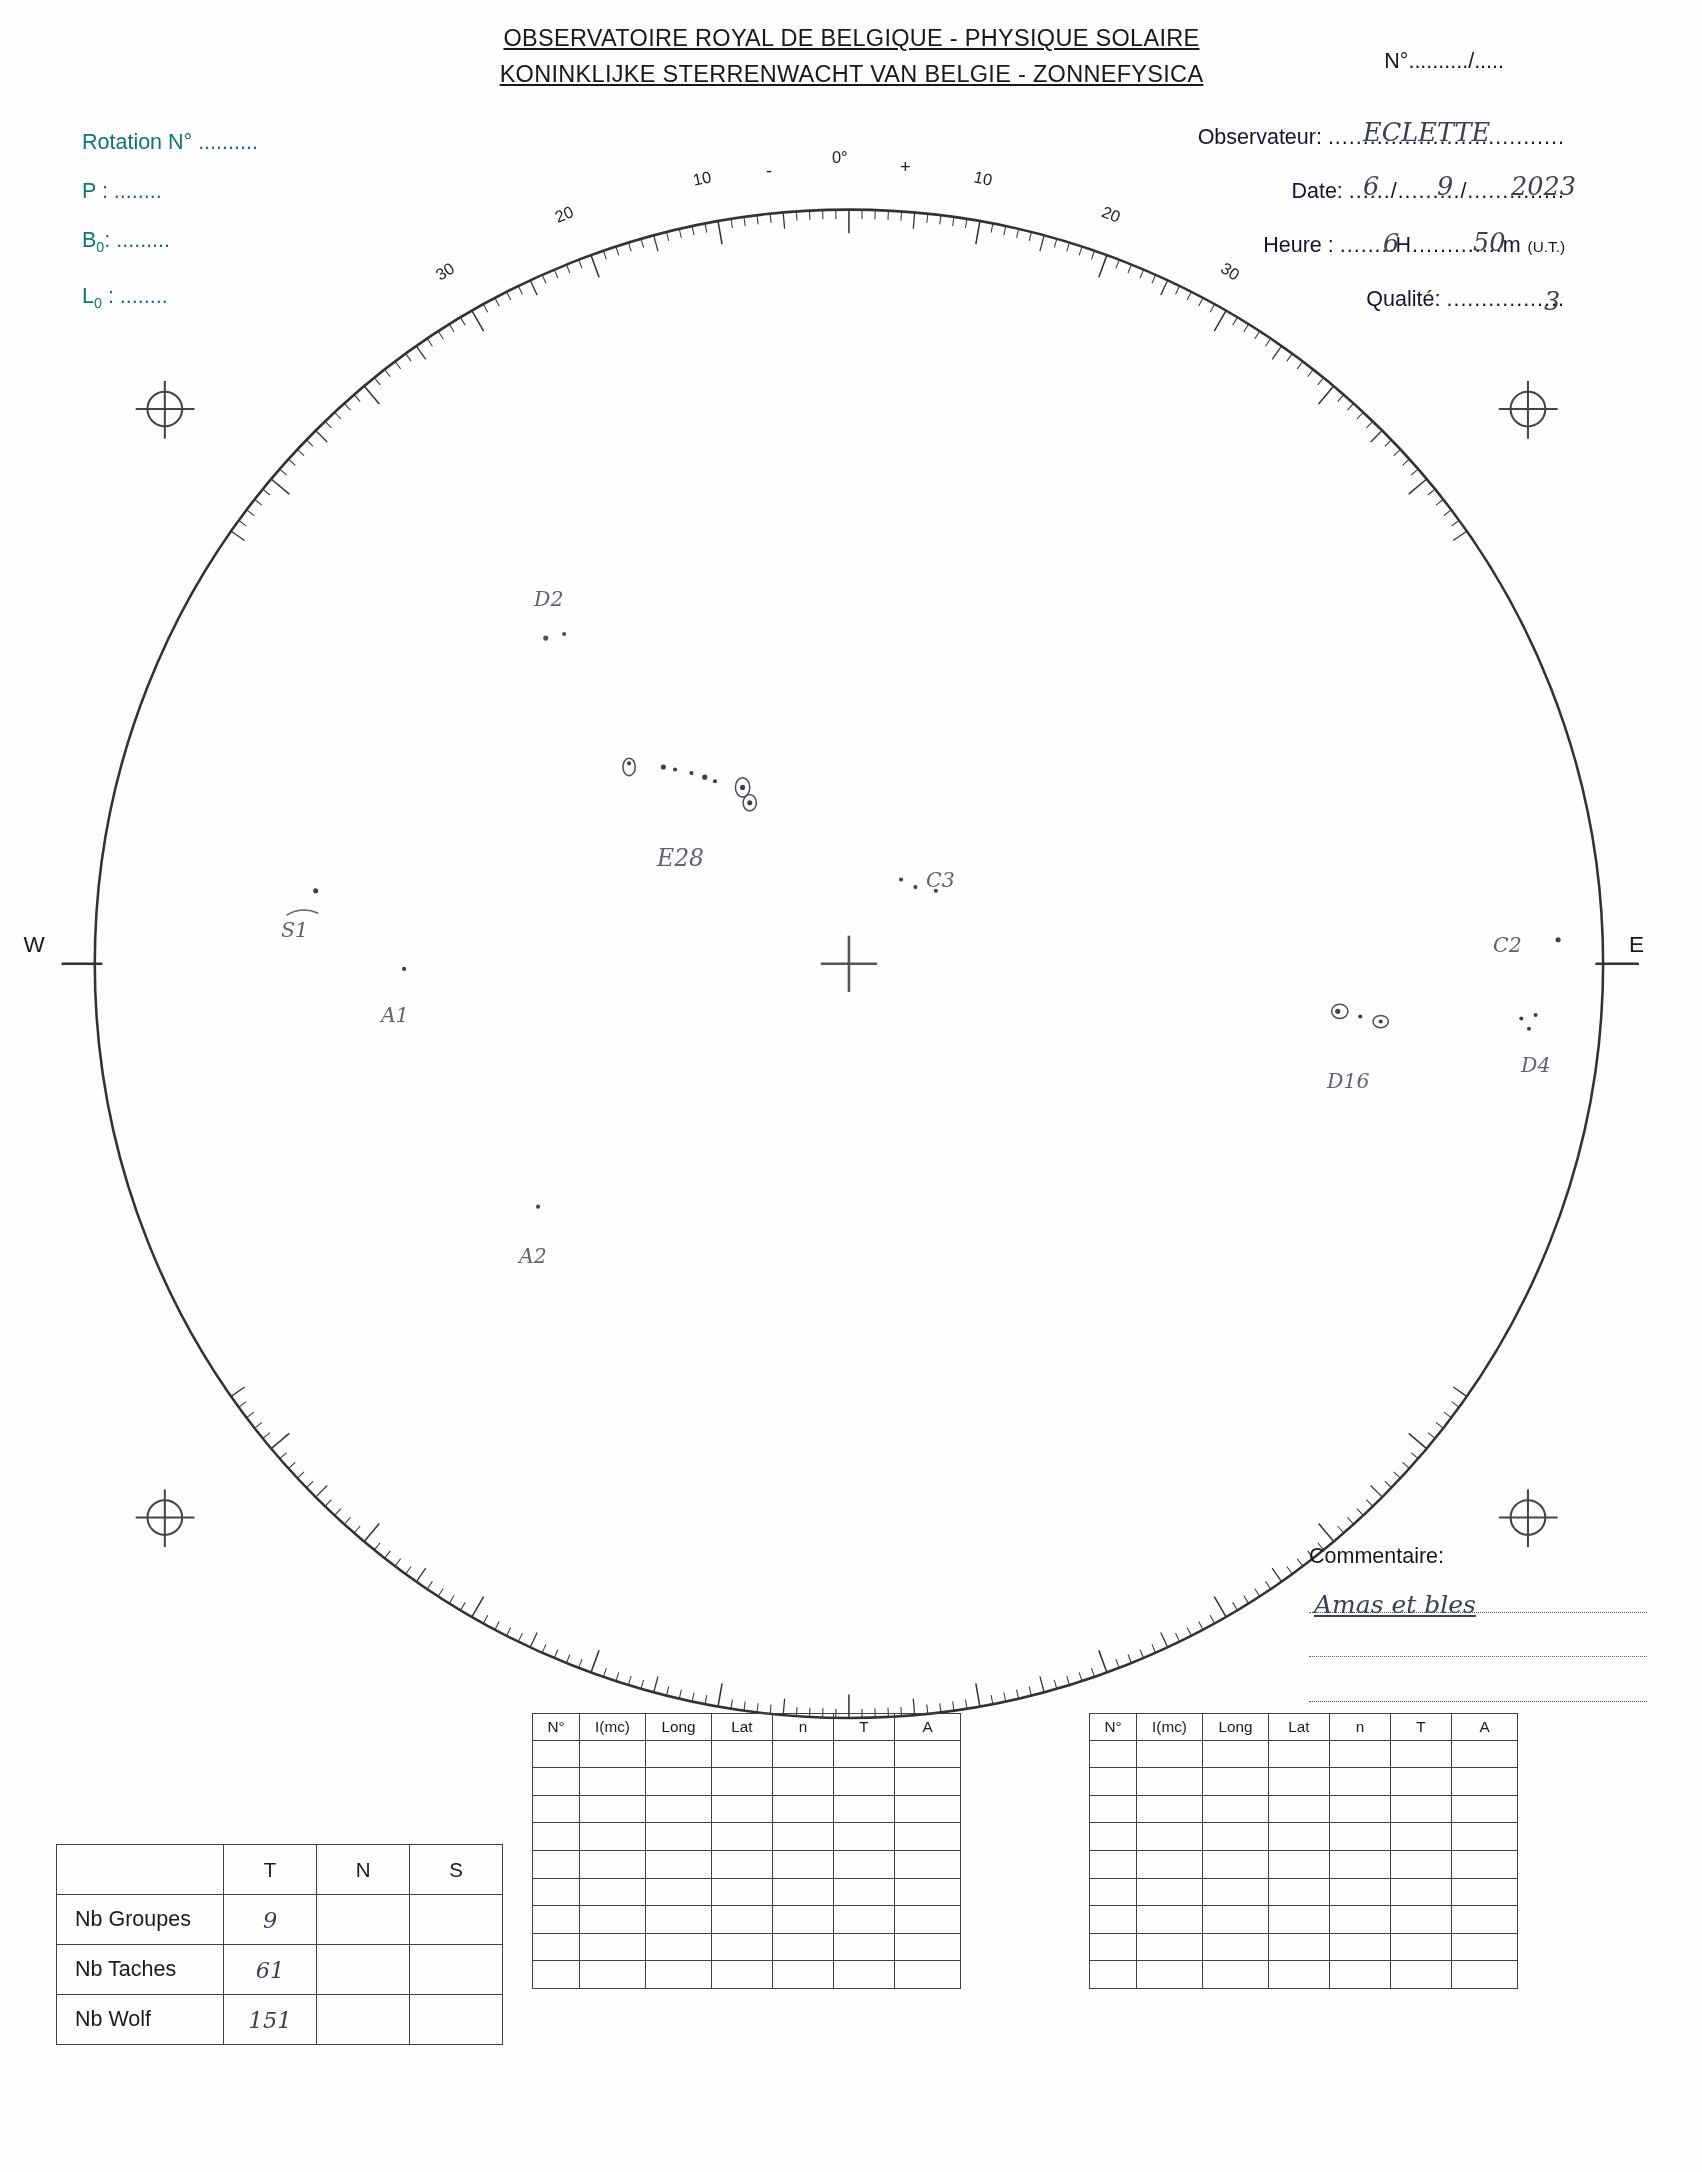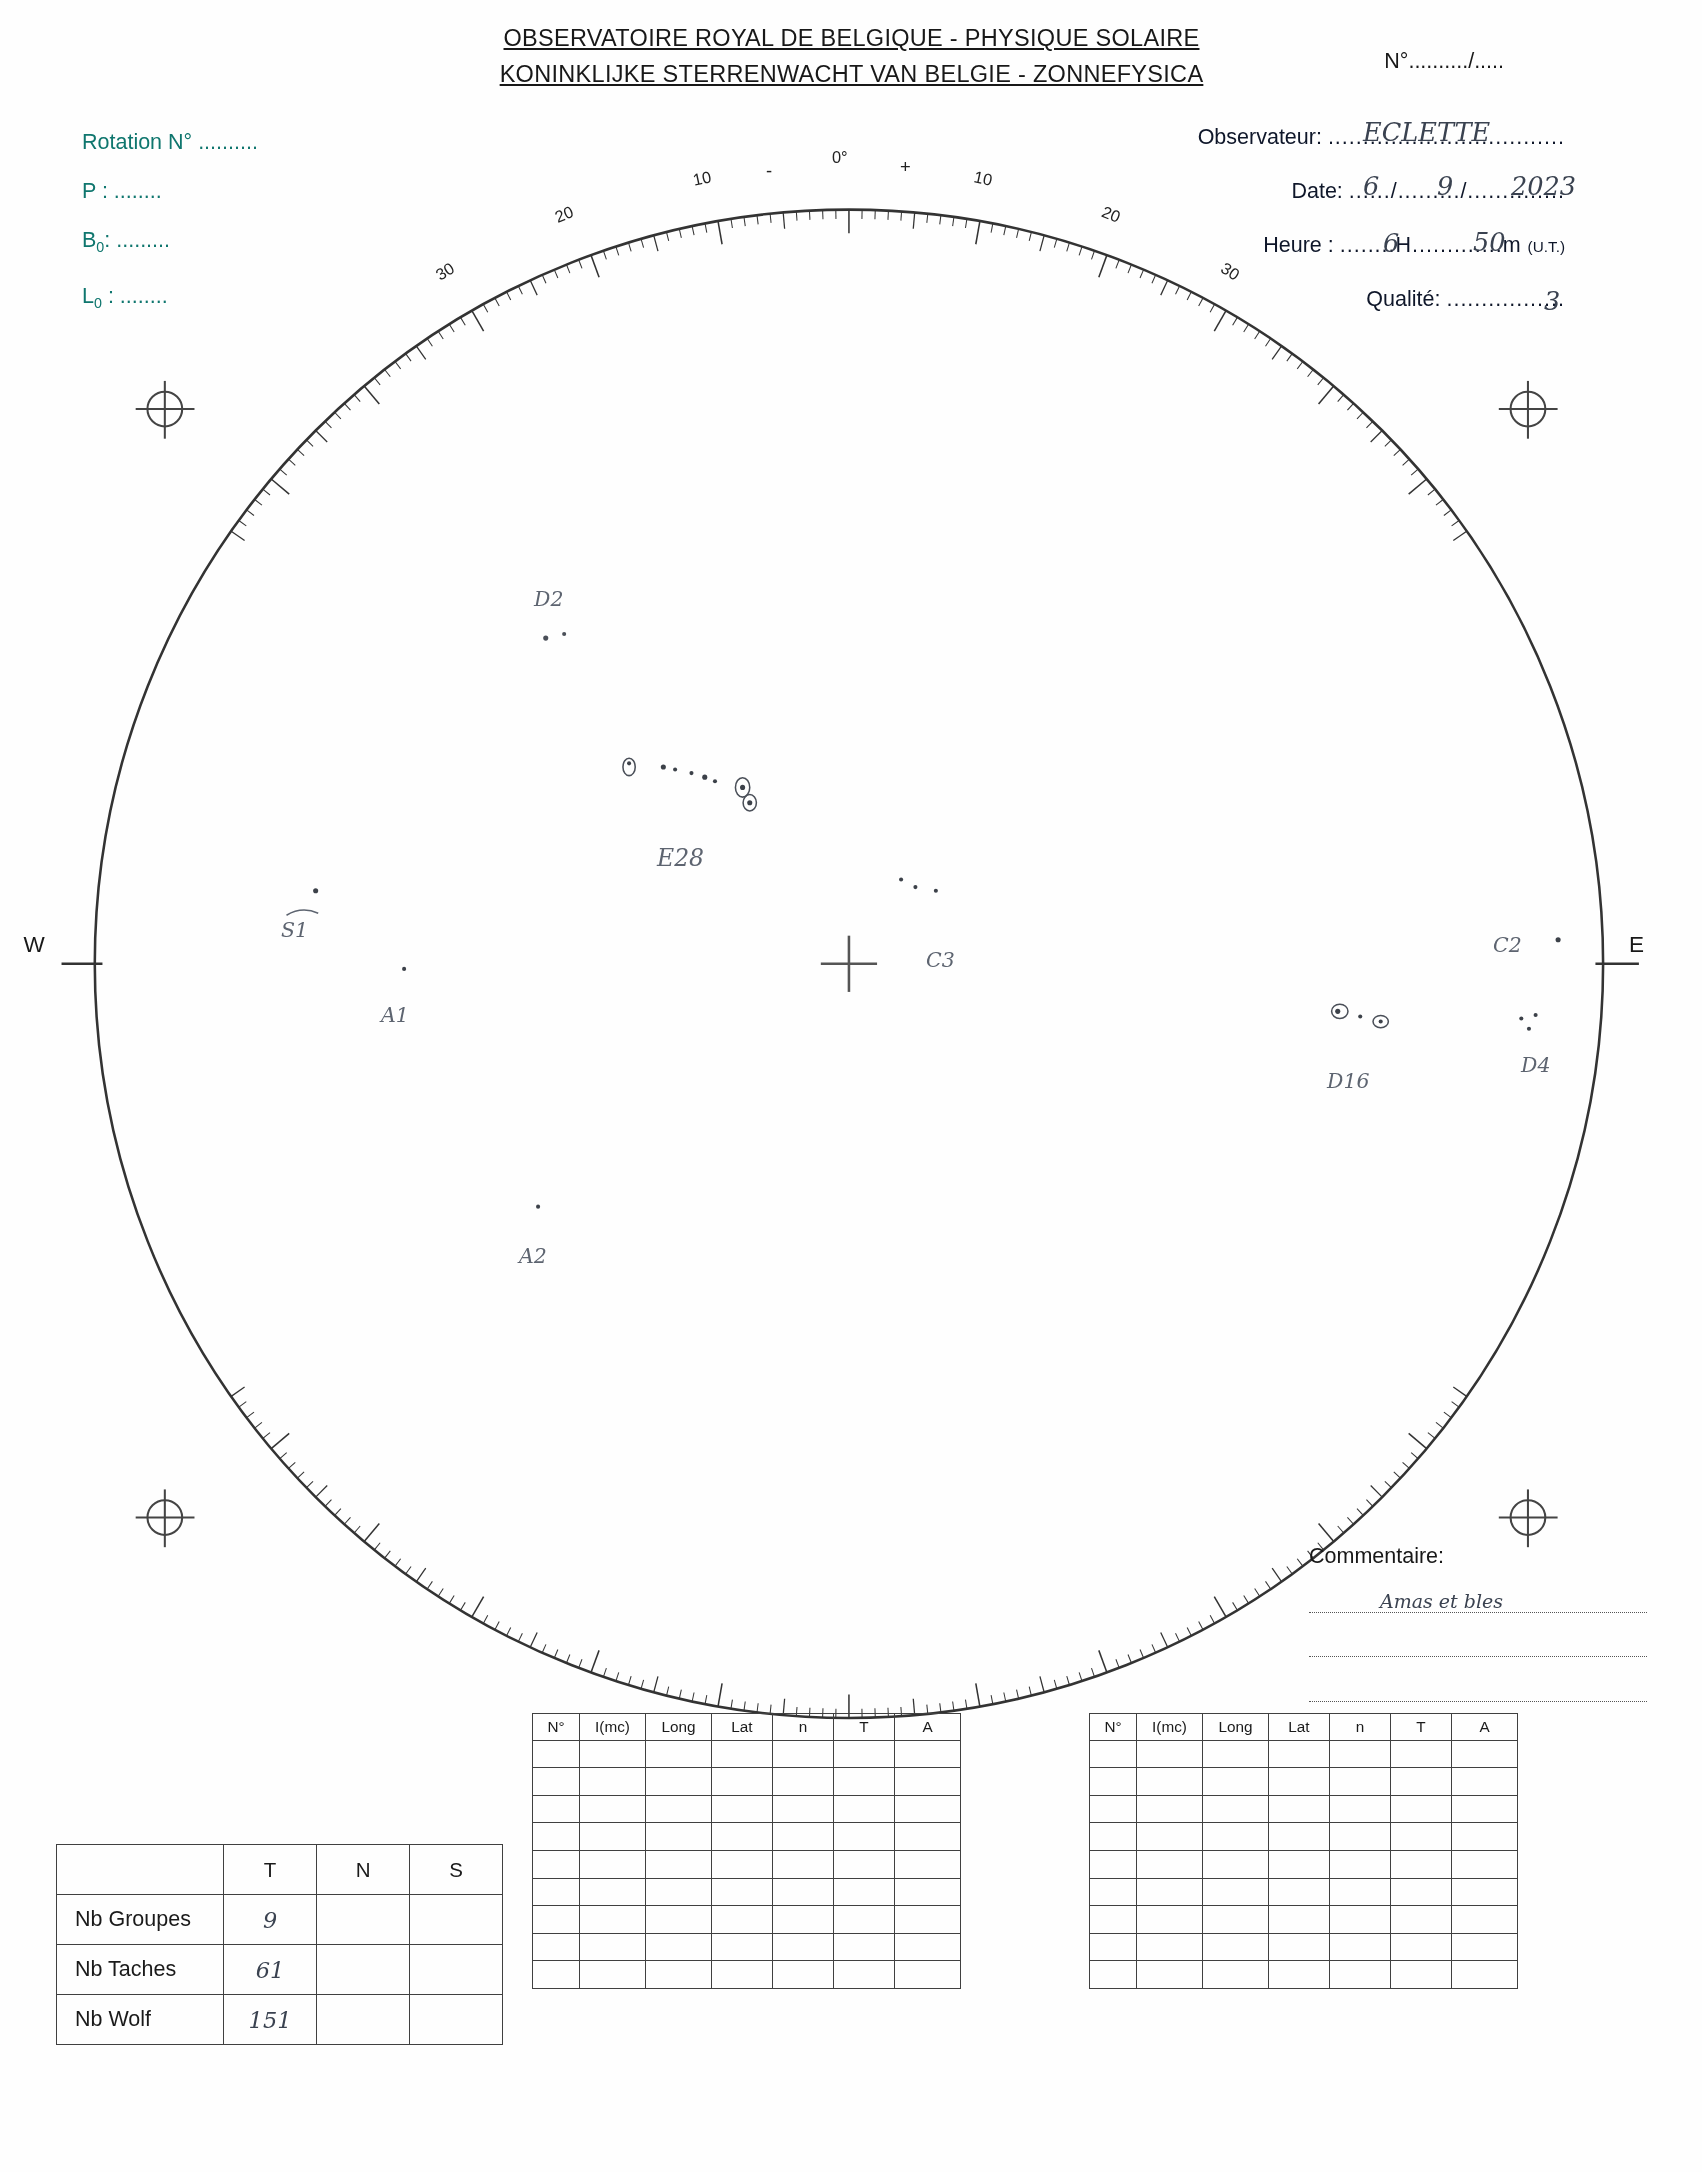--- a/index.html
+++ b/index.html
@@ -563,32 +563,32 @@
   <div class="scale-num" style="left:1102px; top:205px;  transform:rotate(22deg);">20</div>
   <div class="scale-num" style="left:1221px; top:262px;  transform:rotate(32deg);">30</div>
   <div class="scale-num" style="left:766px; top:160px; font-size:18.4px;">-</div>
   <div class="scale-num" style="left:900px; top:156px; font-size:18.4px;">+</div>
 
   <div class="grp-label" style="left:534px; top:587px;">D2</div>
   <div class="grp-label" style="left:657px; top:844px; font-size:23.5px;">E28</div>
   <div class="grp-label" style="left:281px;  top:918px;">S1</div>
   <div class="grp-label" style="left:381px;  top:1003px;">A1</div>
   <div class="grp-label" style="left:519px; top:1244px;">A2</div>
-  <div class="grp-label" style="left:926px; top:948px;">C3</div>
+  <div class="grp-label" style="left:926px; top:868px;">C3</div>
   <div class="grp-label" style="left:1493px; top:933px;">C2</div>
   <div class="grp-label" style="left:1327px; top:1069px;">D16</div>
   <div class="grp-label" style="left:1521px; top:1053px;">D4</div>
 
   <div class="commentaire">
     <div>Commentaire:</div>
     <div class="comment-line"></div>
     <div class="comment-line"></div>
     <div class="comment-line"></div>
   </div>
-  <div class="hand small" style="left:1380px; top:1590px; font-size:19px;">Amas et bles</div>
+  <div class="hand small" style="left:1314px; top:1590px; font-size:25px;text-decoration:underline;">Amas et bles</div>
 
   <table class="obs-table" id="table-left">
     <colgroup>
       <col class="c-num">
         <col class="c-imc">
         <col class="c-long">
         <col class="c-lat">
         <col class="c-n">
         <col class="c-t">
         <col class="c-a">

